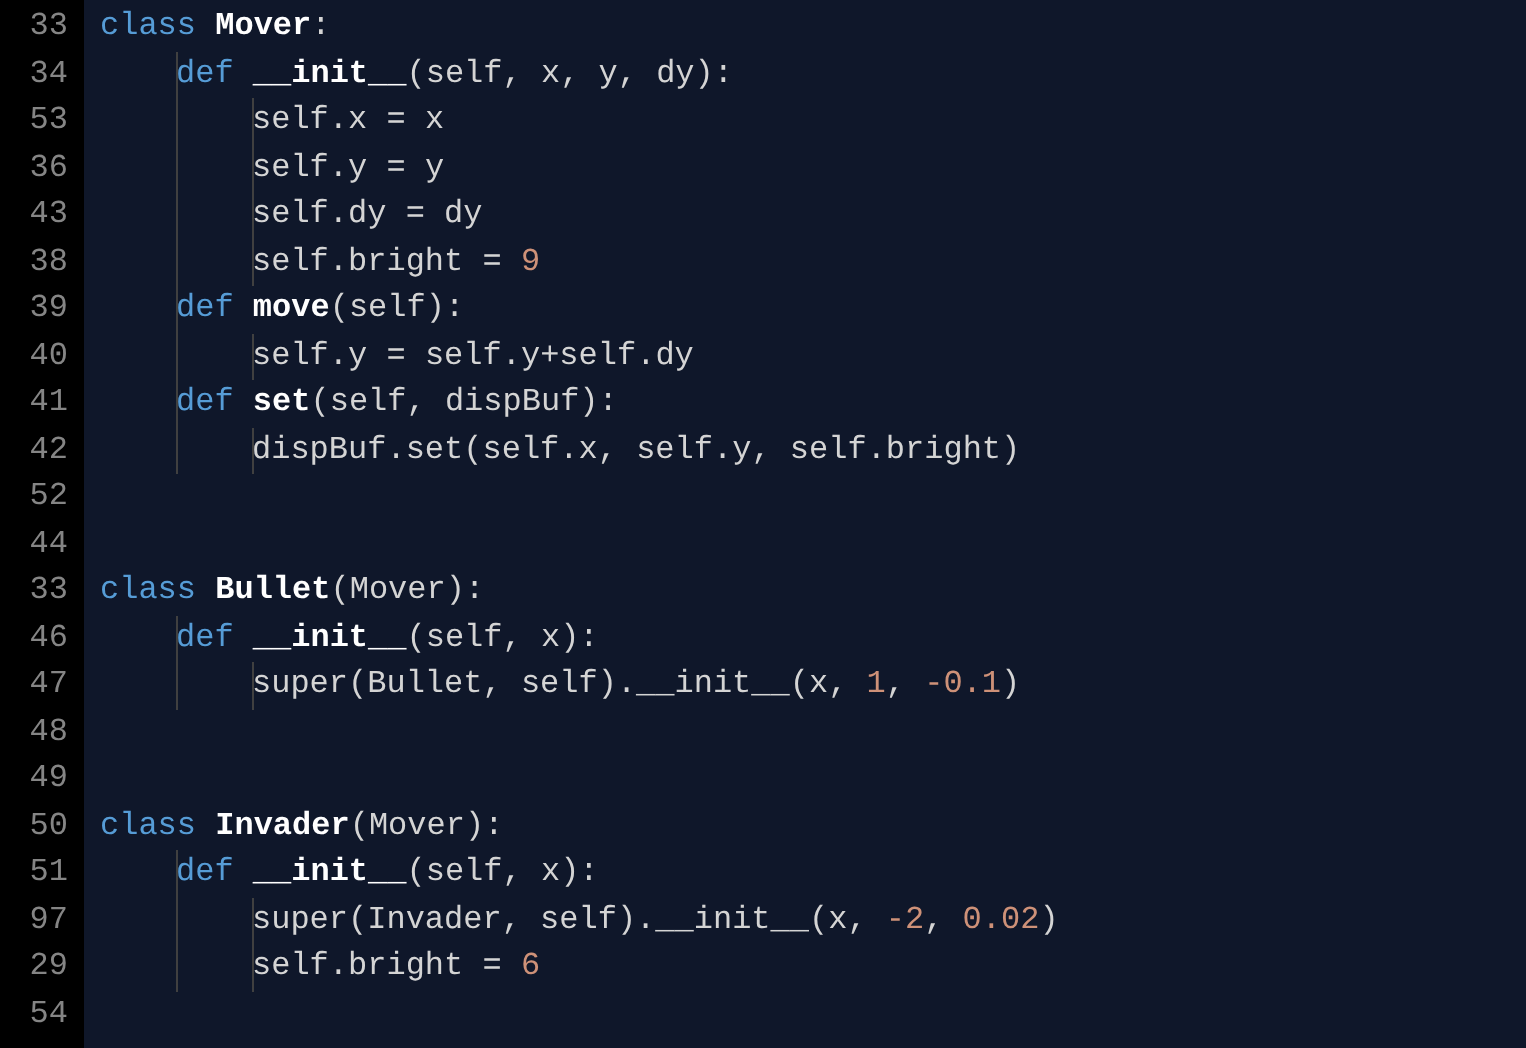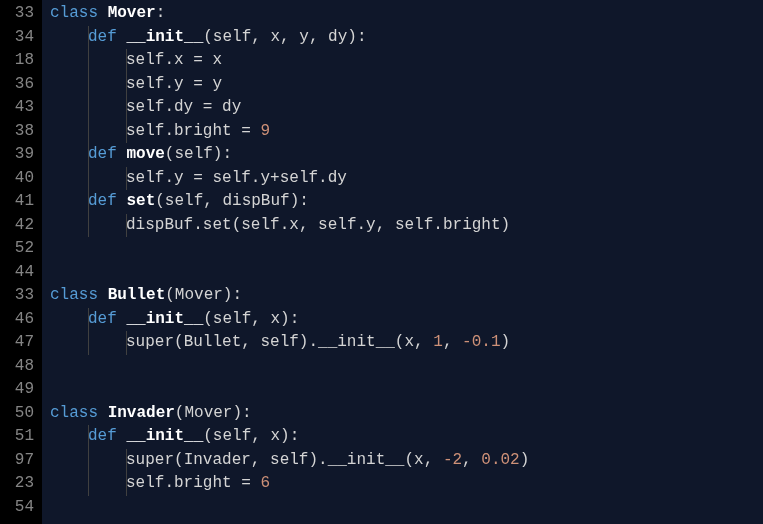--- a/index.html
+++ b/index.html
@@ -48,34 +48,34 @@
   .num  { color: #ce9178; }
   .pun  { color: #d4d4d4; }
   .callcls { color: #d4d4d4; }
 </style>
 </head>
 <body>
 
 <div class="gutter" id="gutter">
     <div>33</div>
     <div>34</div>
-    <div>18</div>
+    <div>53</div>
     <div>36</div>
     <div>43</div>
     <div>38</div>
     <div>39</div>
     <div>40</div>
     <div>41</div>
     <div>42</div>
     <div>52</div>
     <div>44</div>
     <div>33</div>
     <div>46</div>
     <div>47</div>
     <div>48</div>
     <div>49</div>
     <div>50</div>
     <div>51</div>
     <div>97</div>
-    <div>23</div>
+    <div>29</div>
     <div>54</div>
   </div>
 <div class="code" id="code"><span class="line"><span style="display: inline-block; width: 0px;"></span><span class="kw">class</span><span> </span><span class="cls">Mover</span><span class="pun">:</span></span><span class="line"><span class="indent-guide" style="left: 38px;"></span><span style="display: inline-block; width: 38px;">    </span><span class="def">def</span><span> </span><span class="fn">__init__</span><span class="pun">(</span><span class="self">self</span><span class="pun">, </span><span class="prm">x</span><span class="pun">, </span><span class="prm">y</span><span class="pun">, </span><span class="prm">dy</span><span class="pun">):</span></span><span class="line"><span class="indent-guide" style="left: 38px;"></span><span class="indent-guide" style="left: 76px;"></span><span style="display: inline-block; width: 76px;">        </span><span class="self">self</span><span class="pun">.</span><span class="prop">x</span><span class="pun"> = </span><span class="prm">x</span></span><span class="line"><span class="indent-guide" style="left: 38px;"></span><span class="indent-guide" style="left: 76px;"></span><span style="display: inline-block; width: 76px;">        </span><span class="self">self</span><span class="pun">.</span><span class="prop">y</span><span class="pun"> = </span><span class="prm">y</span></span><span class="line"><span class="indent-guide" style="left: 38px;"></span><span class="indent-guide" style="left: 76px;"></span><span style="display: inline-block; width: 76px;">        </span><span class="self">self</span><span class="pun">.</span><span class="prop">dy</span><span class="pun"> = </span><span class="prm">dy</span></span><span class="line"><span class="indent-guide" style="left: 38px;"></span><span class="indent-guide" style="left: 76px;"></span><span style="display: inline-block; width: 76px;">        </span><span class="self">self</span><span class="pun">.</span><span class="prop">bright</span><span class="pun"> = </span><span class="num">9</span></span><span class="line"><span class="indent-guide" style="left: 38px;"></span><span style="display: inline-block; width: 38px;">    </span><span class="def">def</span><span> </span><span class="fn">move</span><span class="pun">(</span><span class="self">self</span><span class="pun">):</span></span><span class="line"><span class="indent-guide" style="left: 38px;"></span><span class="indent-guide" style="left: 76px;"></span><span style="display: inline-block; width: 76px;">        </span><span class="self">self</span><span class="pun">.</span><span class="prop">y</span><span class="pun"> = </span><span class="self">self</span><span class="pun">.</span><span class="prop">y</span><span class="pun">+</span><span class="self">self</span><span class="pun">.</span><span class="prop">dy</span></span><span class="line"><span class="indent-guide" style="left: 38px;"></span><span style="display: inline-block; width: 38px;">    </span><span class="def">def</span><span> </span><span class="fn">set</span><span class="pun">(</span><span class="self">self</span><span class="pun">, </span><span class="prm">dispBuf</span><span class="pun">):</span></span><span class="line"><span class="indent-guide" style="left: 38px;"></span><span class="indent-guide" style="left: 76px;"></span><span style="display: inline-block; width: 76px;">        </span><span class="prm">dispBuf</span><span class="pun">.</span><span class="prop">set</span><span class="pun">(</span><span class="self">self</span><span class="pun">.</span><span class="prop">x</span><span class="pun">, </span><span class="self">self</span><span class="pun">.</span><span class="prop">y</span><span class="pun">, </span><span class="self">self</span><span class="pun">.</span><span class="prop">bright</span><span class="pun">)</span></span><span class="line"><span style="display: inline-block; width: 0px;"></span></span><span class="line"><span style="display: inline-block; width: 0px;"></span></span><span class="line"><span style="display: inline-block; width: 0px;"></span><span class="kw">class</span><span> </span><span class="cls">Bullet</span><span class="pun">(</span><span class="callcls">Mover</span><span class="pun">):</span></span><span class="line"><span class="indent-guide" style="left: 38px;"></span><span style="display: inline-block; width: 38px;">    </span><span class="def">def</span><span> </span><span class="fn">__init__</span><span class="pun">(</span><span class="self">self</span><span class="pun">, </span><span class="prm">x</span><span class="pun">):</span></span><span class="line"><span class="indent-guide" style="left: 38px;"></span><span class="indent-guide" style="left: 76px;"></span><span style="display: inline-block; width: 76px;">        </span><span class="prop">super</span><span class="pun">(</span><span class="callcls">Bullet</span><span class="pun">, </span><span class="self">self</span><span class="pun">).</span><span class="prop">__init__</span><span class="pun">(</span><span class="prm">x</span><span class="pun">, </span><span class="num">1</span><span class="pun">, </span><span class="num">-0.1</span><span class="pun">)</span></span><span class="line"><span style="display: inline-block; width: 0px;"></span></span><span class="line"><span style="display: inline-block; width: 0px;"></span></span><span class="line"><span style="display: inline-block; width: 0px;"></span><span class="kw">class</span><span> </span><span class="cls">Invader</span><span class="pun">(</span><span class="callcls">Mover</span><span class="pun">):</span></span><span class="line"><span class="indent-guide" style="left: 38px;"></span><span style="display: inline-block; width: 38px;">    </span><span class="def">def</span><span> </span><span class="fn">__init__</span><span class="pun">(</span><span class="self">self</span><span class="pun">, </span><span class="prm">x</span><span class="pun">):</span></span><span class="line"><span class="indent-guide" style="left: 38px;"></span><span class="indent-guide" style="left: 76px;"></span><span style="display: inline-block; width: 76px;">        </span><span class="prop">super</span><span class="pun">(</span><span class="callcls">Invader</span><span class="pun">, </span><span class="self">self</span><span class="pun">).</span><span class="prop">__init__</span><span class="pun">(</span><span class="prm">x</span><span class="pun">, </span><span class="num">-2</span><span class="pun">, </span><span class="num">0.02</span><span class="pun">)</span></span><span class="line"><span class="indent-guide" style="left: 38px;"></span><span class="indent-guide" style="left: 76px;"></span><span style="display: inline-block; width: 76px;">        </span><span class="self">self</span><span class="pun">.</span><span class="prop">bright</span><span class="pun"> = </span><span class="num">6</span></span><span class="line"><span style="display: inline-block; width: 0px;"></span></span></div>
 
 </body></html>

